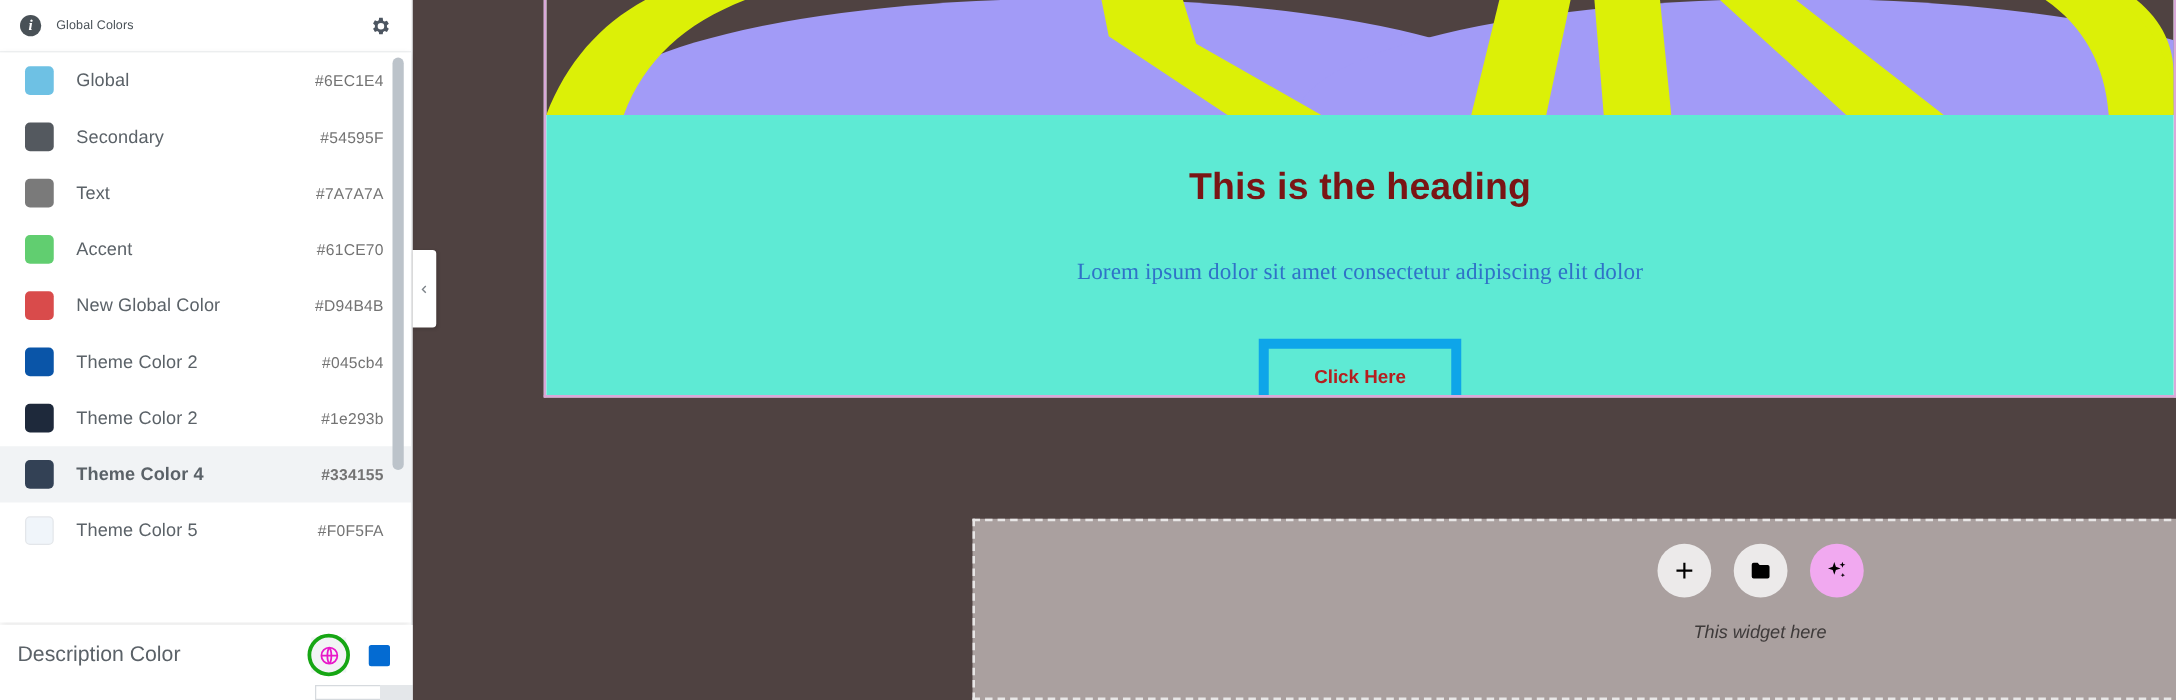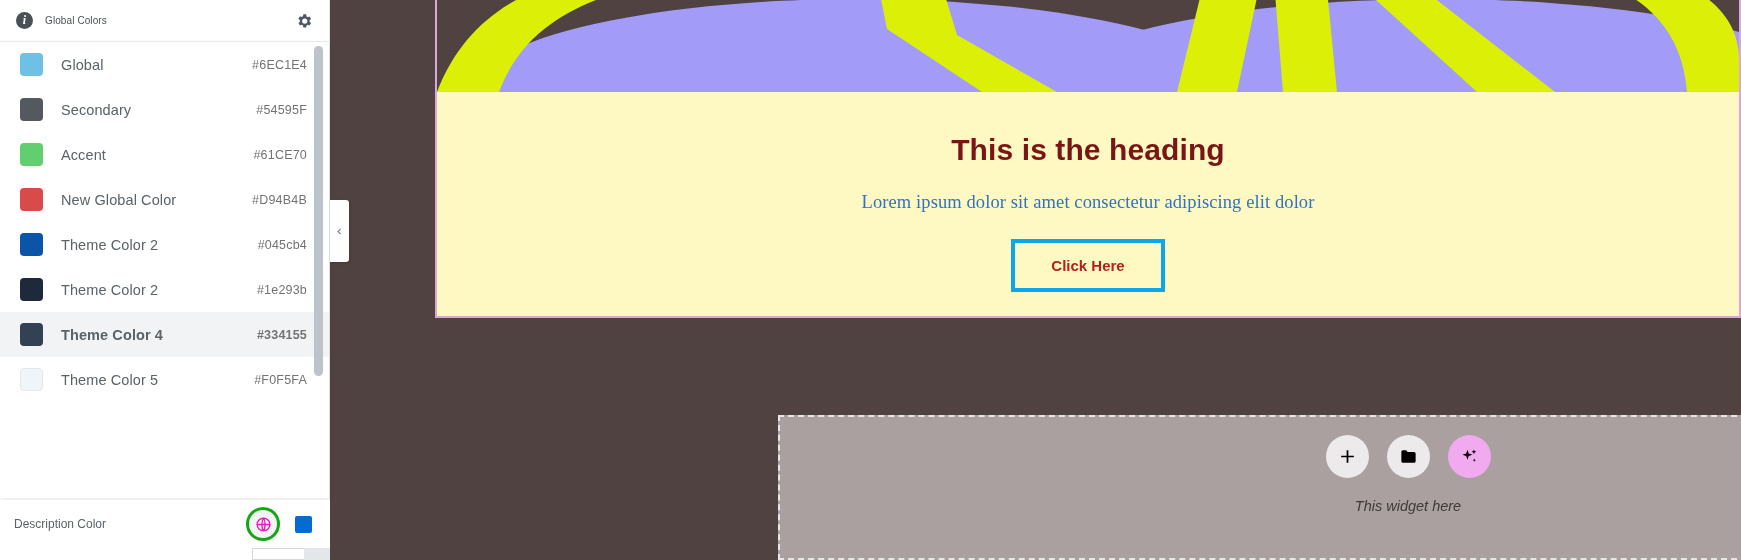--- a/index.html
+++ b/index.html
@@ -90,21 +90,21 @@
 
   
   .desc-row {
     position: absolute; left: 0; top: 500px;
     width: 330px; height: 48px;
     display: flex; align-items: center;
     padding: 0 18px 0 14px;
     background: #fff;
   }
   .desc-label {
-    font-size: 12px; color: #5b6268;
+    font-size: 17px; color: #5b6268;
     flex: 1 1 auto;
   }
   .globe-btn {
     position: relative;
     width: 28px; height: 28px;
     background: #f2f3f5;
     display: flex; align-items: center; justify-content: center;
     flex: 0 0 auto;
   }
   .globe-ring {
@@ -165,39 +165,40 @@
     overflow: hidden;
   }
   .hero-art {
     position: absolute; left: 0; top: -1px;
     width: 100%; height: 93px;
     overflow: hidden;
   }
   .hero-body {
     position: absolute; left: 0; top: 92px;
     width: 100%; height: 226px;
-    background: #fef9c3;
+    background: #5eead4;
     display: flex; flex-direction: column;
     align-items: center;
+    gap: 16px;
   }
   .hero-heading {
     margin-top: 41px;
     font-size: 30px; font-weight: bold;
     color: #7a1515; letter-spacing: .1px;
   }
   .hero-sub {
     margin-top: 25px;
     font-size: 18.5px; color: #2f72c8;
     letter-spacing: .1px;
     font-family: Liberation Serif, serif;
   }
   .hero-btn {
     margin-top: 26px;
     padding: 14px 36px;
-    border: 4px solid #0ea5e9;
+    border: 8px solid #0ea5e9;
     background: transparent;
     color: #b51f1f;
     font-size: 15px; font-weight: bold;
     font-family: "Liberation Sans", sans-serif;
     cursor: pointer;
   }
 
   .dropzone {
     position: absolute; left: 448px; top: 415px;
     width: 1260px; height: 145px;
@@ -245,20 +246,25 @@
 
     <div class="color-row">
           <span class="swatch" style="background: rgb(110, 193, 228);"></span>
           <span class="color-name">Global</span>
           <span class="color-hex">#6EC1E4</span>
         </div>
         <div class="color-row">
           <span class="swatch" style="background: rgb(84, 89, 95);"></span>
           <span class="color-name">Secondary</span>
           <span class="color-hex">#54595F</span>
+        </div>
+        <div class="color-row">
+          <span class="swatch" style="background: rgb(122, 122, 122);"></span>
+          <span class="color-name">Text</span>
+          <span class="color-hex">#7A7A7A</span>
         </div>
         <div class="color-row">
           <span class="swatch" style="background: rgb(97, 206, 112);"></span>
           <span class="color-name">Accent</span>
           <span class="color-hex">#61CE70</span>
         </div>
         <div class="color-row">
           <span class="swatch" style="background: rgb(217, 75, 75);"></span>
           <span class="color-name">New Global Color</span>
           <span class="color-hex">#D94B4B</span>

